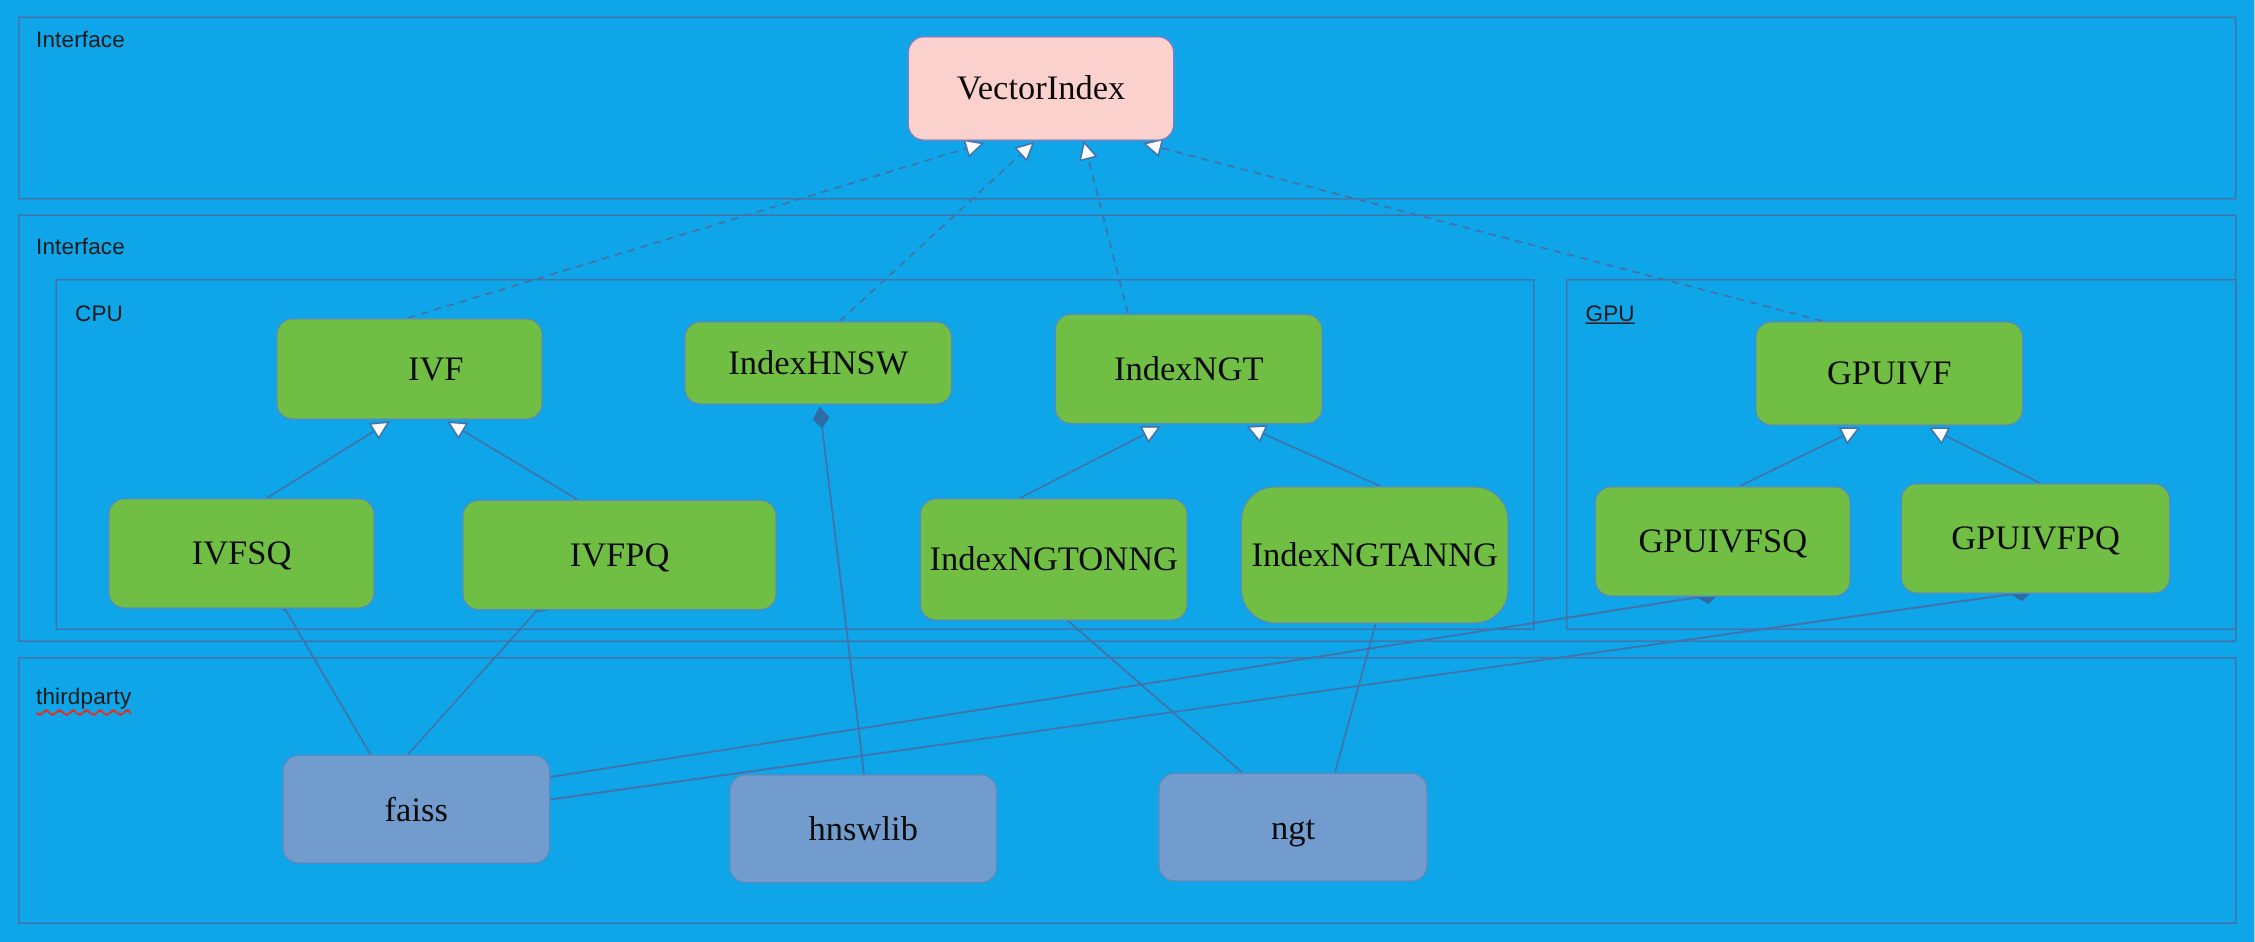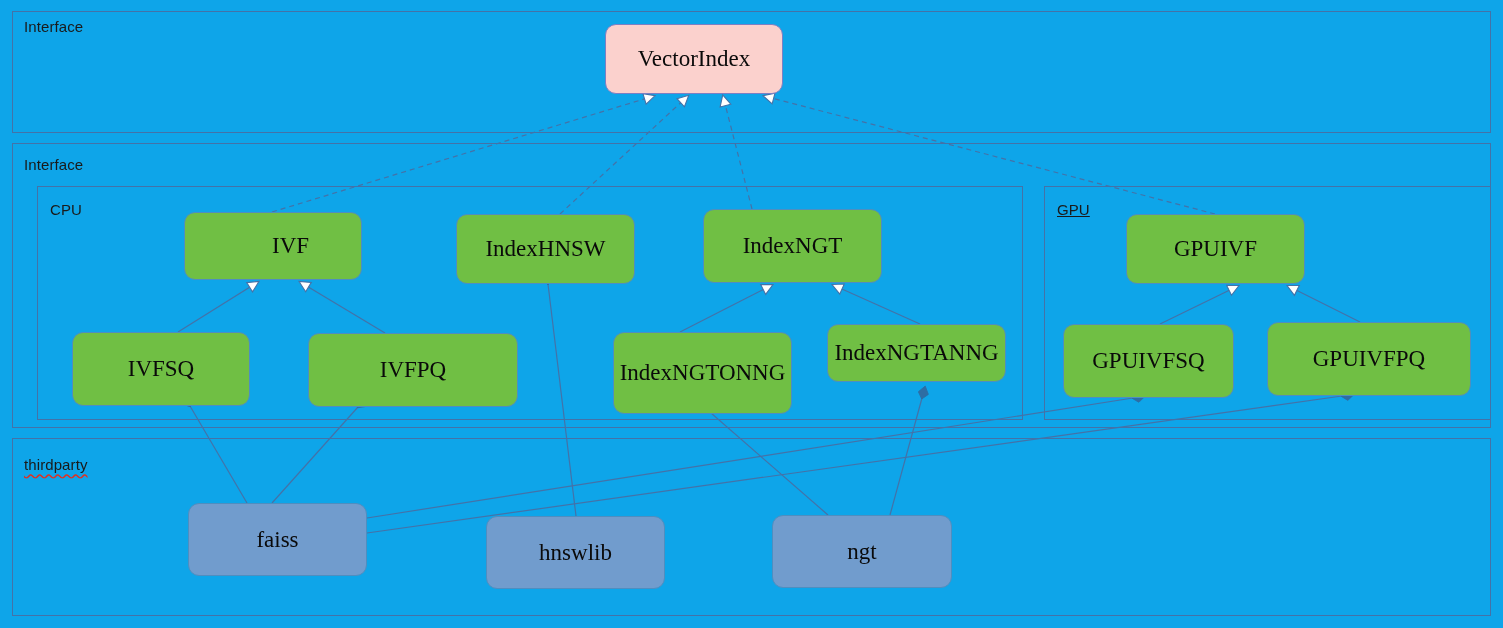--- a/index.html
+++ b/index.html
@@ -119,45 +119,45 @@
       </g>
   </svg>
 
   <div id="nodes">
       <div class="node node-interface" style="left: 605px; top: 24px; width: 178px; height: 70px;">
         <span>VectorIndex</span>
       </div>
       <div class="node node-impl" style="left: 184px; top: 212px; width: 178px; height: 68px; padding-left: 35px;">
         <span>IVF</span>
       </div>
-      <div class="node node-impl" style="left: 456px; top: 214px; width: 179px; height: 70px;">
+      <div class="node node-impl" style="left: 456px; top: 214px; width: 179px; height: 56px;">
         <span>IndexHNSW</span>
       </div>
       <div class="node node-impl" style="left: 703px; top: 209px; width: 179px; height: 74px;">
         <span>IndexNGT</span>
       </div>
-      <div class="node node-impl" style="left: 1126px; top: 214px; width: 179px; height: 70px;">
+      <div class="node node-impl" style="left: 1170px; top: 214px; width: 179px; height: 70px;">
         <span>GPUIVF</span>
       </div>
       <div class="node node-impl" style="left: 72px; top: 332px; width: 178px; height: 74px; text-align: center;">
         <span>IVFSQ</span>
       </div>
       <div class="node node-impl" style="left: 292px; top: 333px; width: 210px; height: 74px; margin-left: 16px;">
         <span>IVFPQ</span>
       </div>
       <div class="node node-impl" style="left: 613px; top: 332px; width: 179px; height: 82px;">
         <span>IndexNGTONNG</span>
       </div>
-      <div class="node node-impl" style="left: 827px; top: 324px; width: 179px; height: 58px;">
+      <div class="node node-impl" style="left: 827px; top: 324px; width: 179px; height: 92px; border-radius: 23px;">
         <span>IndexNGTANNG</span>
       </div>
       <div class="node node-impl" style="left: 1063px; top: 324px; width: 171px; height: 74px;">
         <span>GPUIVFSQ</span>
       </div>
-      <div class="node node-impl" style="left: 1267px; top: 322px; width: 204px; height: 74px;">
+      <div class="node node-impl" style="left: 1267px; top: 322px; width: 180px; height: 74px;">
         <span>GPUIVFPQ</span>
       </div>
       <div class="node node-thirdparty" style="left: 188px; top: 503px; width: 179px; height: 73px;">
         <span>faiss</span>
       </div>
       <div class="node node-thirdparty" style="left: 486px; top: 516px; width: 179px; height: 73px;">
         <span>hnswlib</span>
       </div>
       <div class="node node-thirdparty" style="left: 772px; top: 515px; width: 180px; height: 73px;">
         <span>ngt</span>

